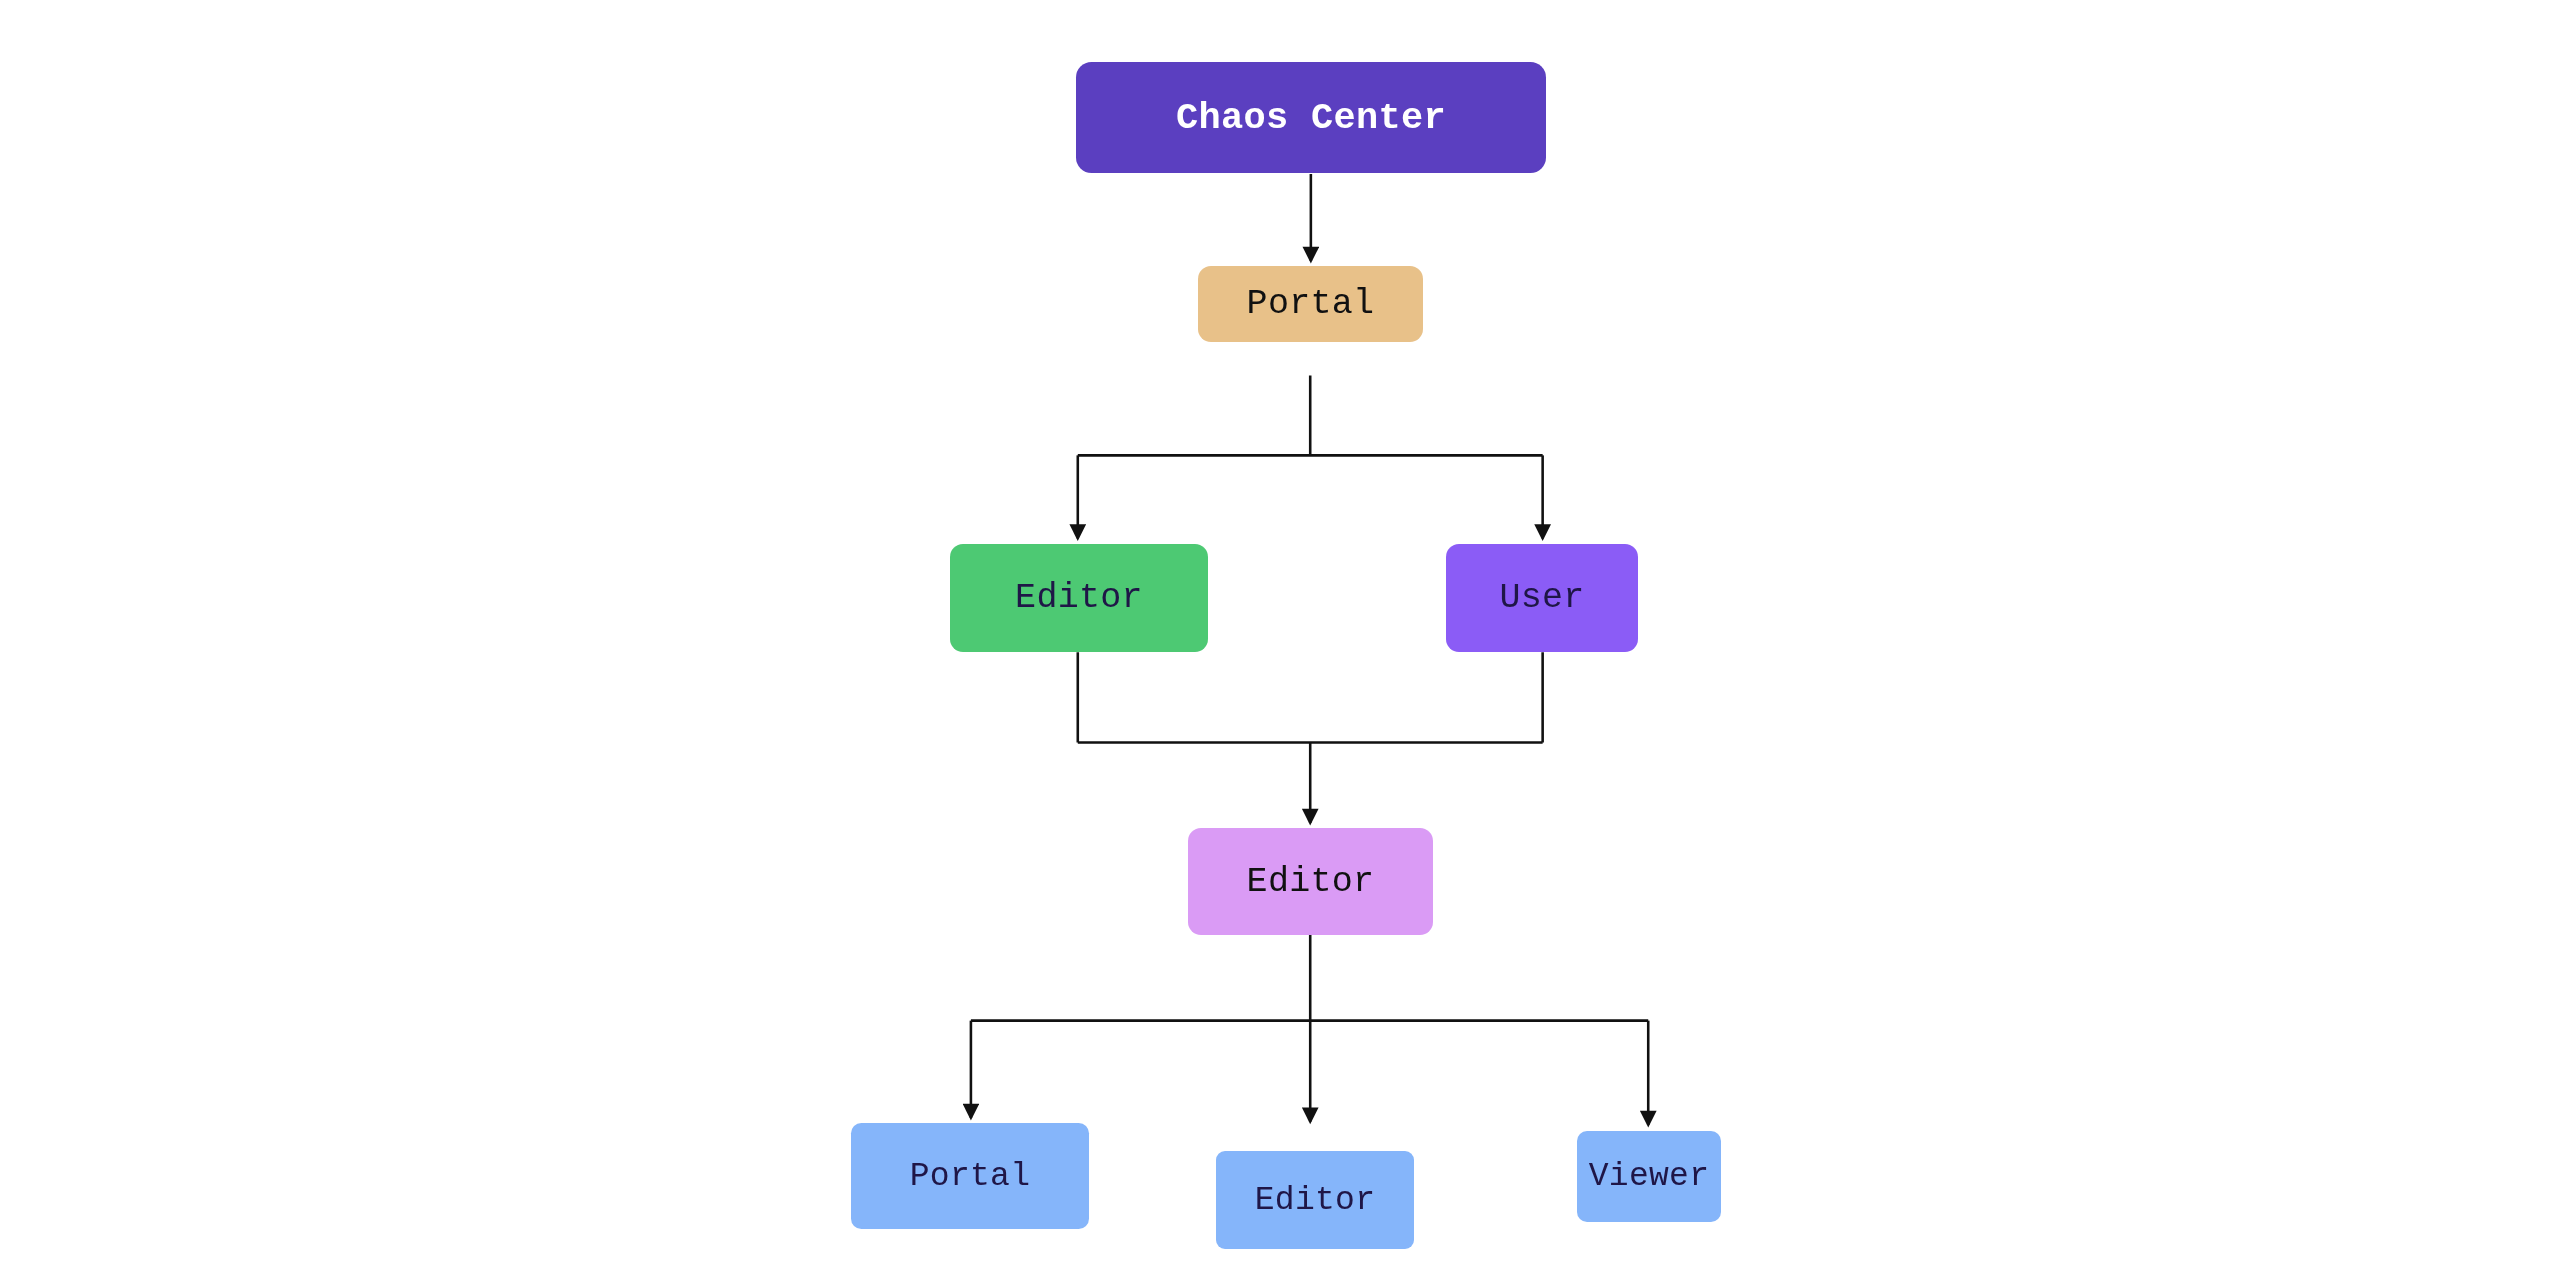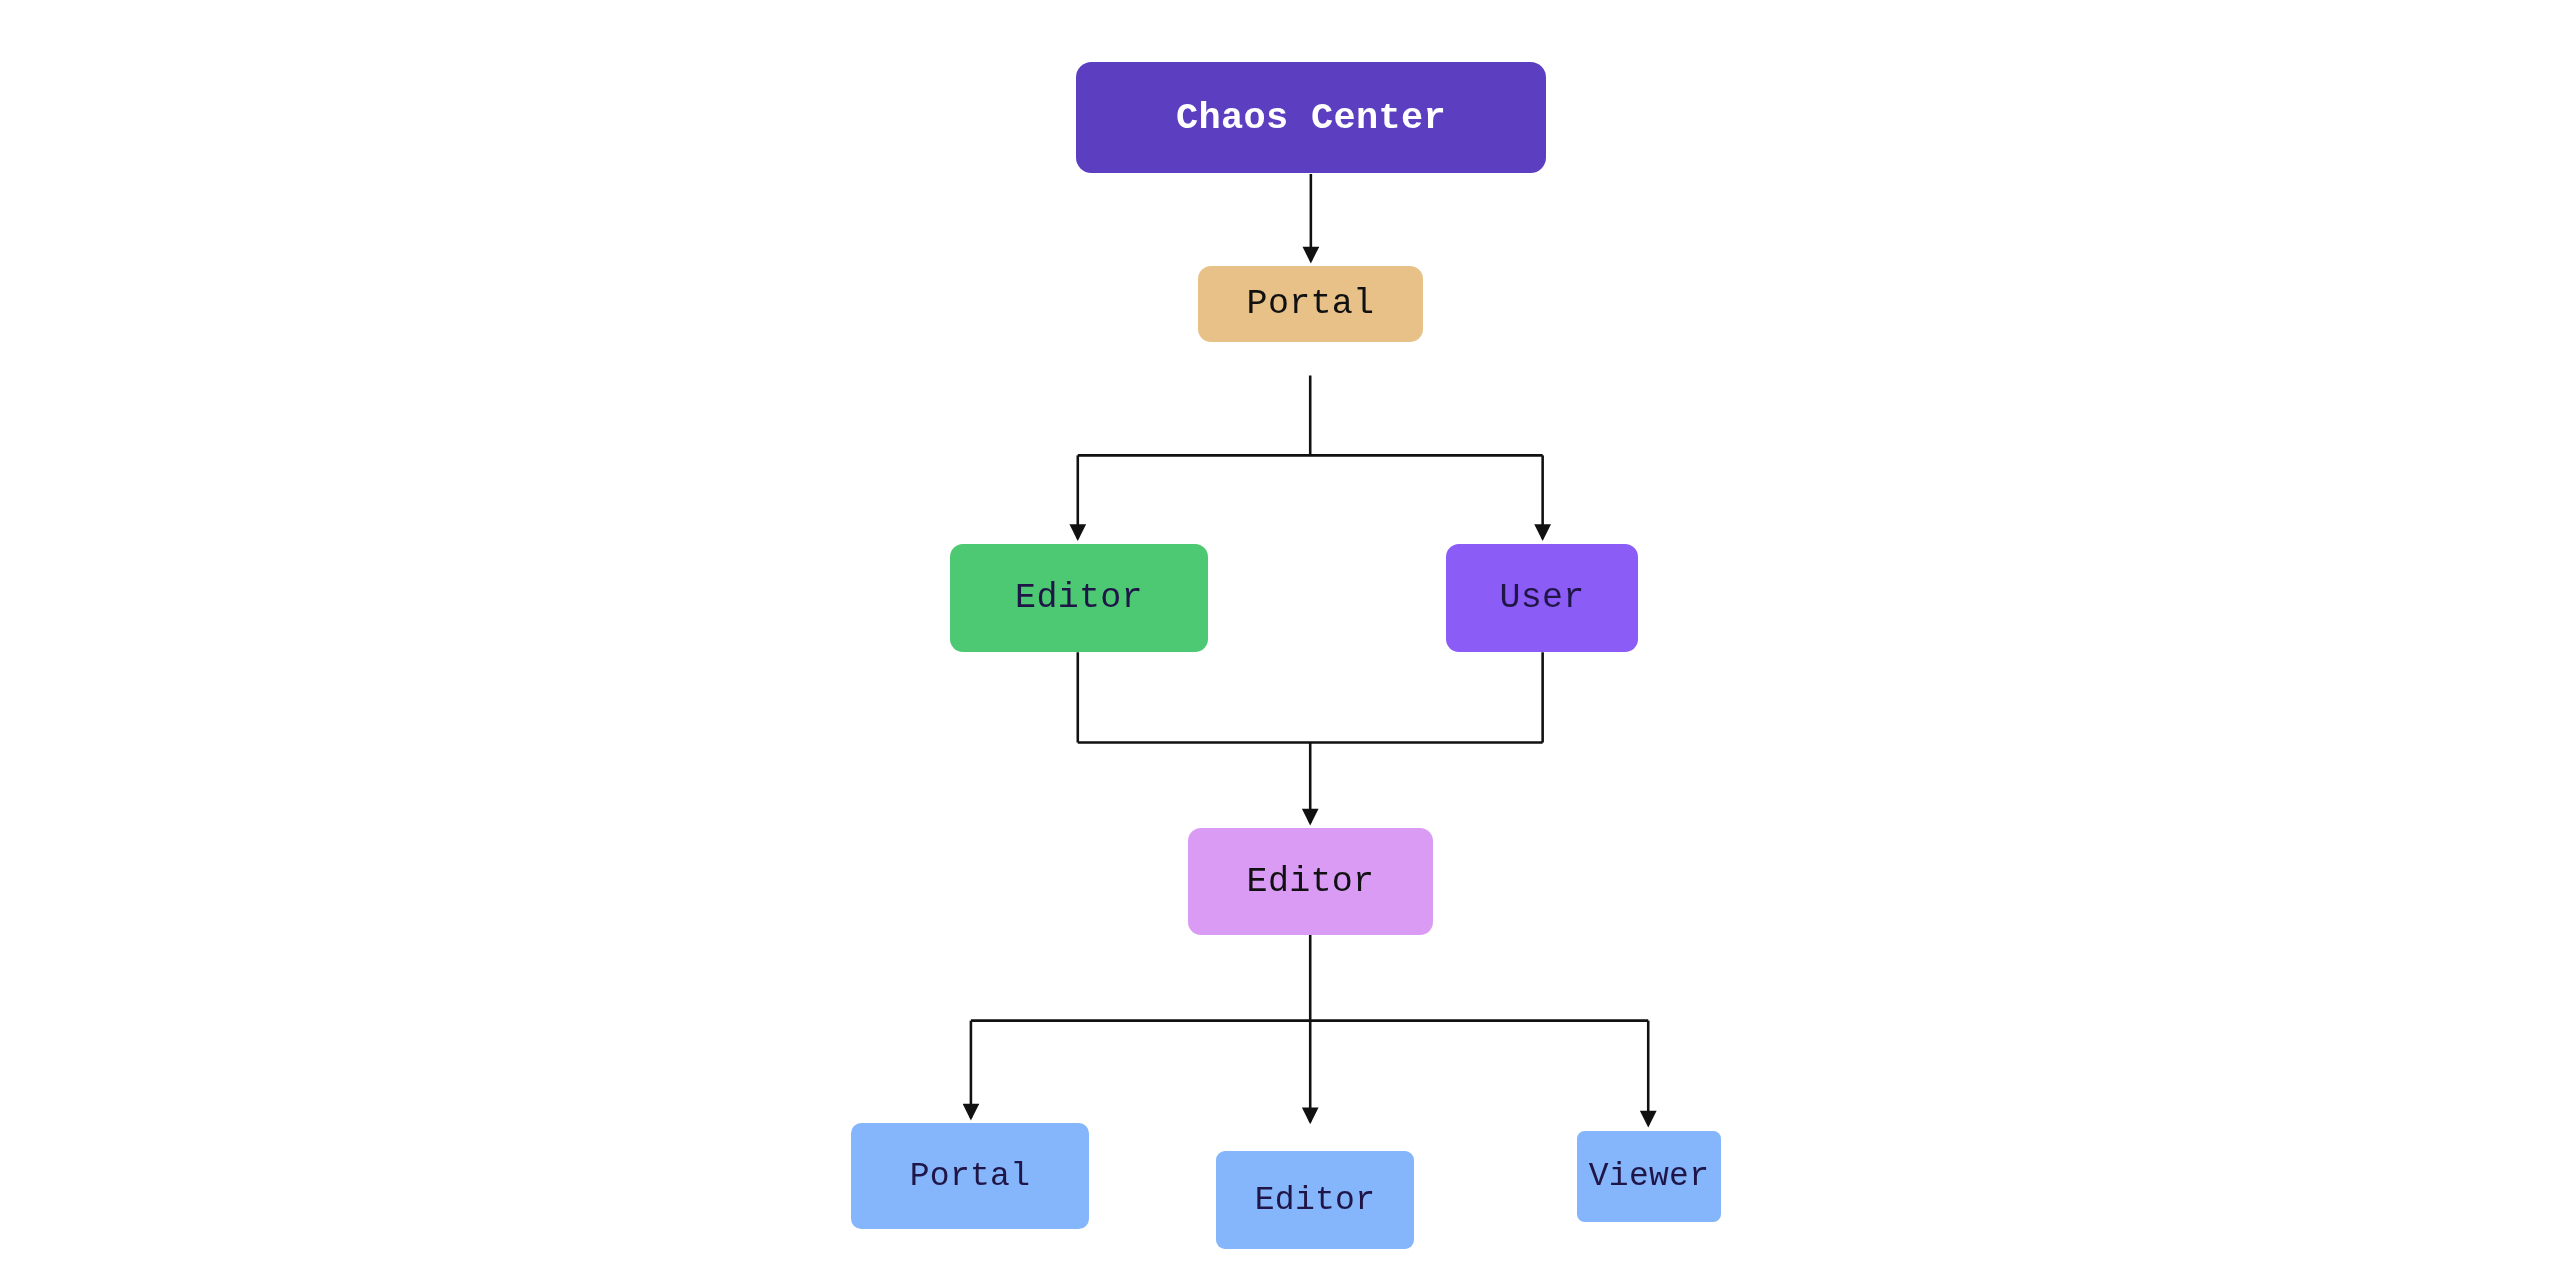--- a/index.html
+++ b/index.html
@@ -118,16 +118,16 @@
   <div class="node node-admin" style="background-color: rgb(77, 201, 115); color: rgb(31, 22, 71);">Editor</div>
 
   <div class="node node-user" style="background-color: #8b5cf6; color: rgb(31, 22, 71);">User</div>
 
   <div class="node node-project" style="background-color: rgb(218, 155, 245); color: rgb(17, 17, 17);">Editor</div>
 
   <div class="node node-owner" style="background-color: rgb(133, 181, 250); color: rgb(31, 22, 71);">Portal</div>
 
   <div class="node node-editor" style="background-color: rgb(133, 181, 250); color: rgb(31, 22, 71); margin-top: 24px;">Editor</div>
 
-  <div class="node node-viewer" style="background-color: rgb(133, 181, 250); color: rgb(31, 22, 71);">Viewer</div>
+  <div class="node node-viewer" style="background-color: rgb(133, 181, 250); color: rgb(31, 22, 71); border-radius: 10px;">Viewer</div>
 
 </div>
 
 
 </body></html>

